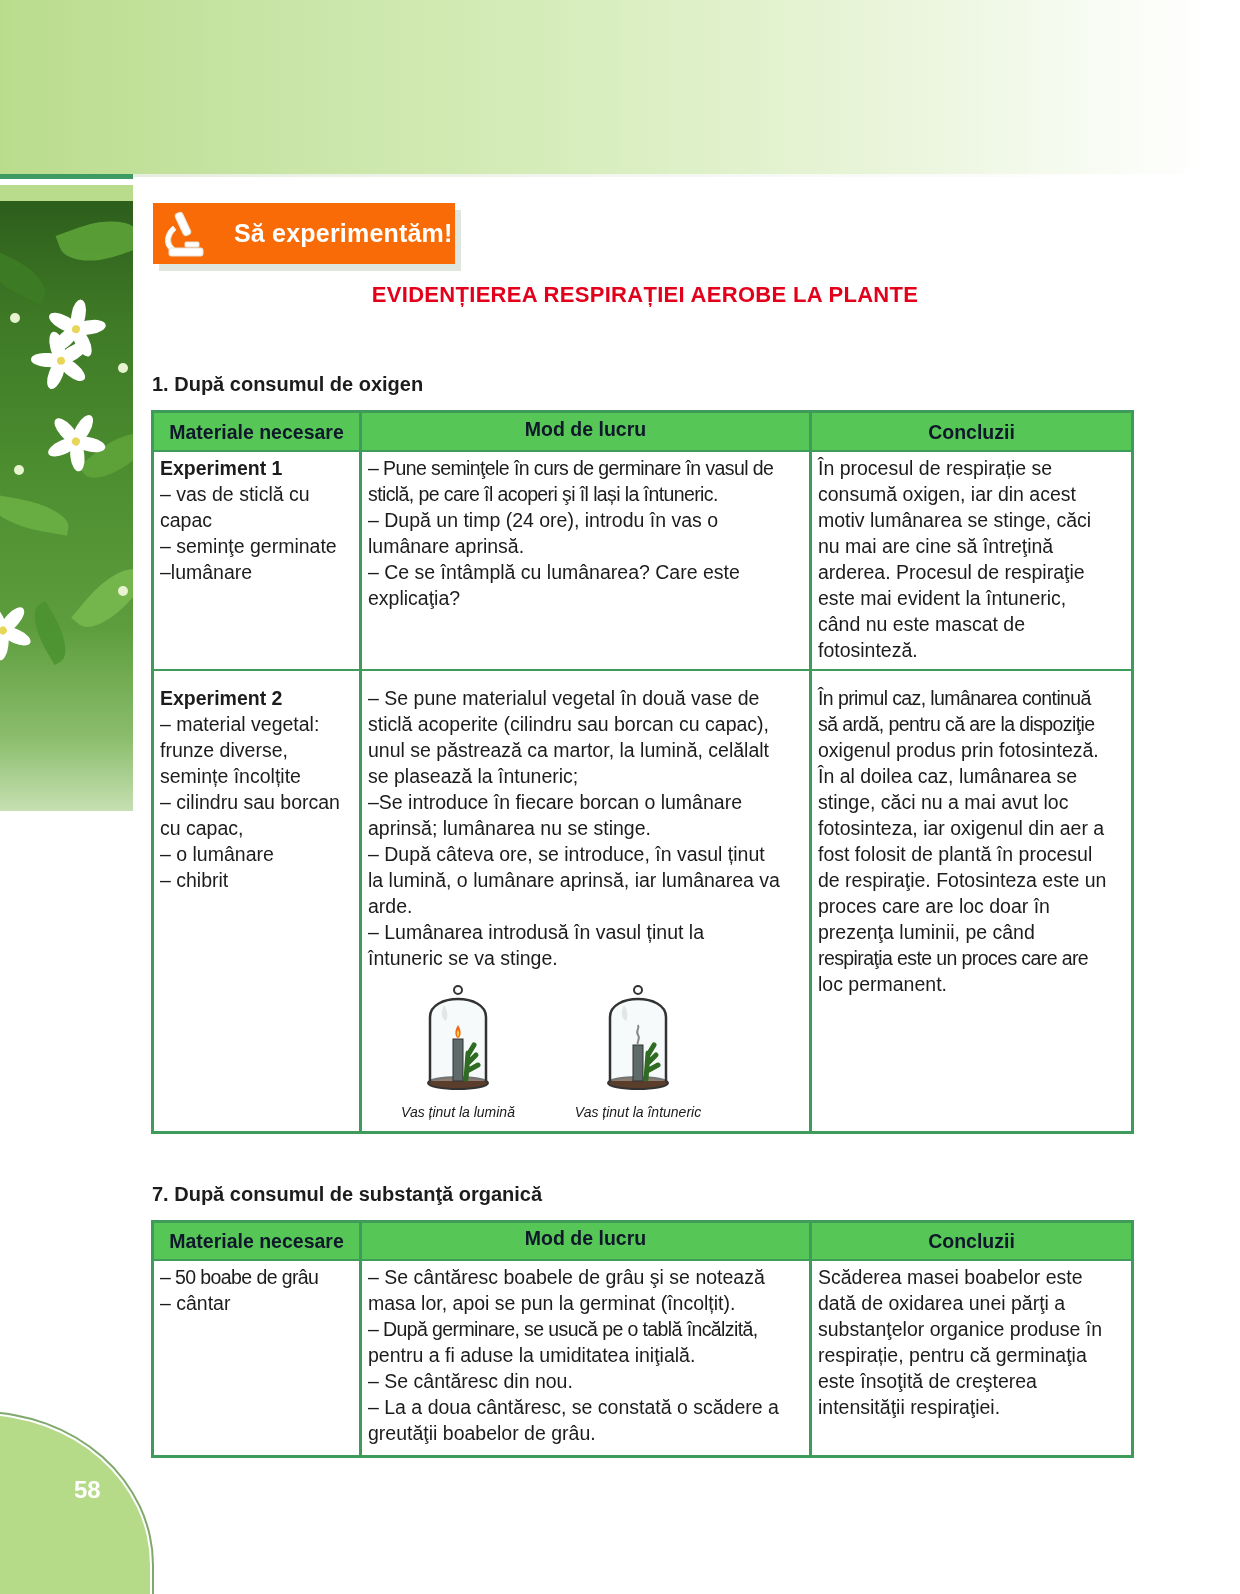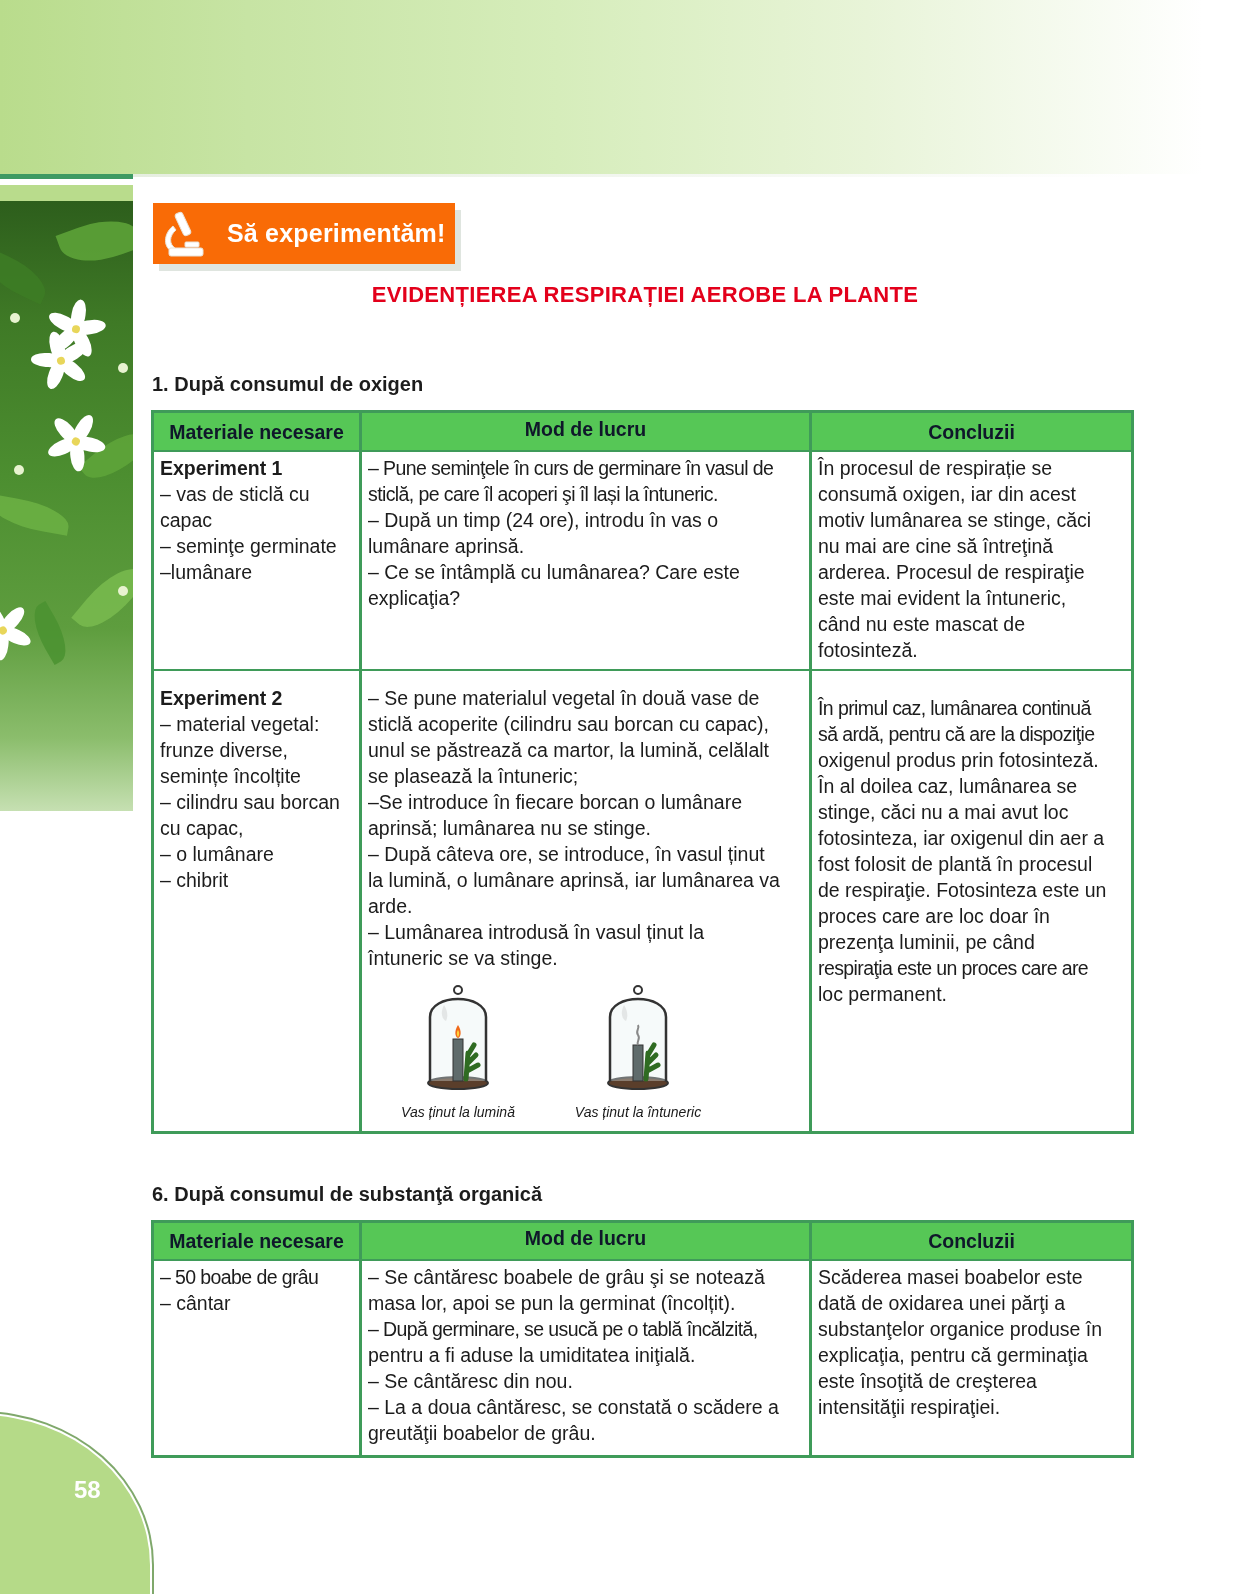--- a/index.html
+++ b/index.html
@@ -29,21 +29,21 @@
   }
   .flower-center { position: absolute; left: 27px; top: 26px; width: 8px; height: 8px; border-radius: 50%; background: #e8d65a; }
   .bud { position: absolute; width: 10px; height: 10px; border-radius: 50%; background: #e8f3d0; }
 
   .banner {
     position: absolute; left: 153px; top: 203px; width: 302px; height: 61px;
     background: #f96b06; box-shadow: 6px 7px 0 #dfe5df;
     display: flex; align-items: center;
   }
   .banner-icon { width: 52px; height: 52px; margin-left: 6px; }
-  .banner-text { color: #ffffff; font-weight: bold; font-size: 25px; margin-left: 16px; letter-spacing: 0.2px; }
+  .banner-text { color: #ffffff; font-weight: bold; font-size: 25px; margin-left: 23px; letter-spacing: 0.2px; }
 
   .page-title {
     position: absolute; left: 150px; top: 282px; width: 990px; text-align: center;
     color: #e3001b; font-weight: bold; font-size: 22px; letter-spacing: 0.3px;
   }
   .section-heading {
     position: absolute; left: 152px; font-weight: bold; font-size: 20px; color: #1c1c1c;
   }
 
   table.exp {
@@ -232,39 +232,39 @@
               <circle cx="40" cy="7" r="4" fill="none" stroke="#333" stroke-width="2"></circle>
               <path d="M26 22 C22 30 24 36 28 38 C30 34 30 28 26 22Z" fill="#e3e6e6"></path>
               <rect x="35" y="62" width="10" height="36" fill="#5f6b6b" stroke="#333" stroke-width="1"></rect>
               <path d="M40 62 C38 58 43 56 40 52 C37 48 42 46 40 42" fill="none" stroke="#888" stroke-width="2"></path>
               <path d="M48 96 L50 70 M50 80 L58 72 M49 88 L60 82 M50 72 L56 62" stroke="#2f6b22" stroke-width="5" stroke-linecap="round"></path>
             </svg>
             <div class="fig-caption">Vas ținut la întuneric</div>
           </div>
         </div>
       </td>
-      <td style="padding-top:24px;">
+      <td style="padding-top:14px;">
         <span class="line tight">În primul caz, lumânarea continuă</span>
         <span class="line tight">să ardă, pentru că are la dispoziţie</span>
         <span class="line">oxigenul produs prin fotosinteză.</span>
         <span class="line">În al doilea caz, lumânarea se</span>
         <span class="line">stinge, căci nu a mai avut loc</span>
         <span class="line">fotosinteza, iar oxigenul din aer a</span>
         <span class="line">fost folosit de plantă în procesul</span>
         <span class="line">de respiraţie. Fotosinteza este un</span>
         <span class="line">proces care are loc doar în</span>
         <span class="line">prezenţa luminii, pe când</span>
         <span class="line tight">respiraţia este un proces care are</span>
         <span class="line">loc permanent.</span>
       </td>
     </tr>
   </tbody>
 </table>
 
-<div class="section-heading" style="top:1183px;">6. După consumul de substanţă organică</div>
+<div class="section-heading" style="top:1183px;">7. După consumul de substanţă organică</div>
 
 <table class="exp" style="top:1220px;">
   <colgroup>
       <col style="width:208px">
       <col style="width:450px">
       <col style="width:322px">
     </colgroup>
   <thead>
     <tr>
       <th>Materiale necesare</th>
@@ -284,21 +284,21 @@
         <span class="line tight">– După germinare, se usucă pe o tablă încălzită,</span>
         <span class="line">pentru a fi aduse la umiditatea iniţială.</span>
         <span class="line">– Se cântăresc din nou.</span>
         <span class="line">– La a doua cântăresc, se constată o scădere a</span>
         <span class="line">greutăţii boabelor de grâu.</span>
       </td>
       <td>
         <span class="line">Scăderea masei boabelor este</span>
         <span class="line">dată de oxidarea unei părţi a</span>
         <span class="line">substanţelor organice produse în</span>
-        <span class="line">explicaţia, pentru că germinaţia</span>
+        <span class="line">respirație, pentru că germinaţia</span>
         <span class="line">este însoţită de creşterea</span>
         <span class="line">intensităţii respiraţiei.</span>
       </td>
     </tr>
   </tbody>
 </table>
 
 <div class="page-tab"></div>
 <div class="page-number">58</div>
 

